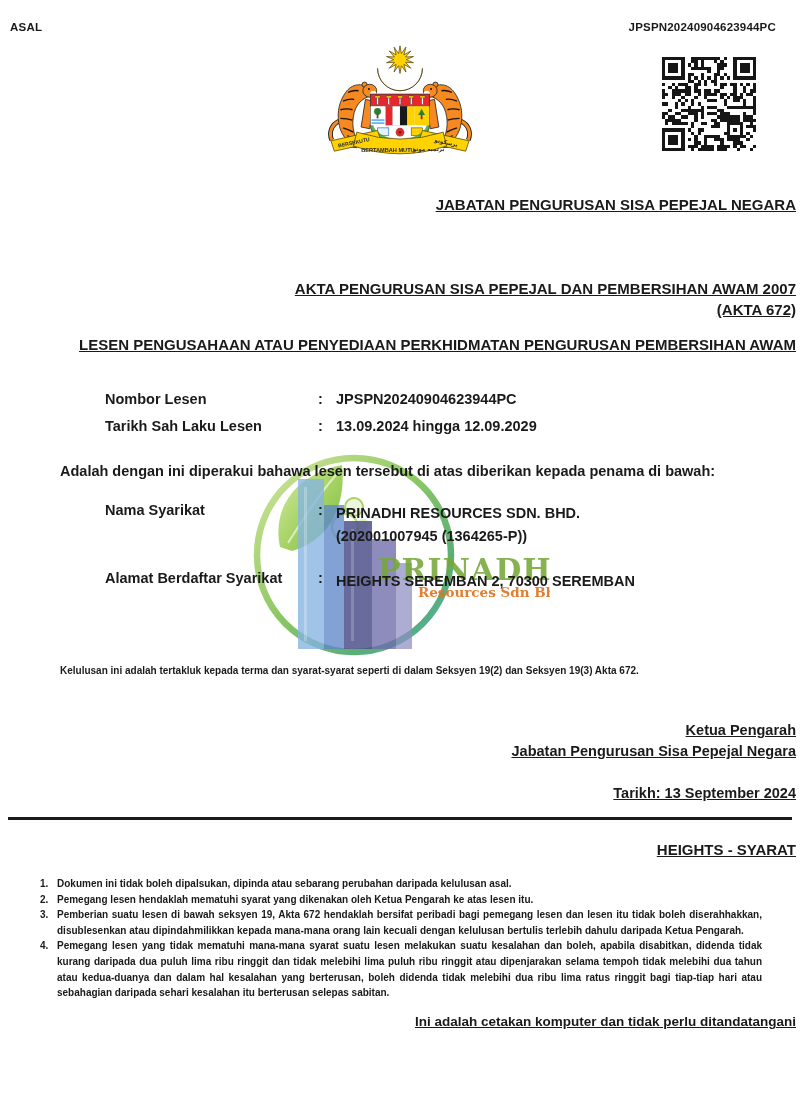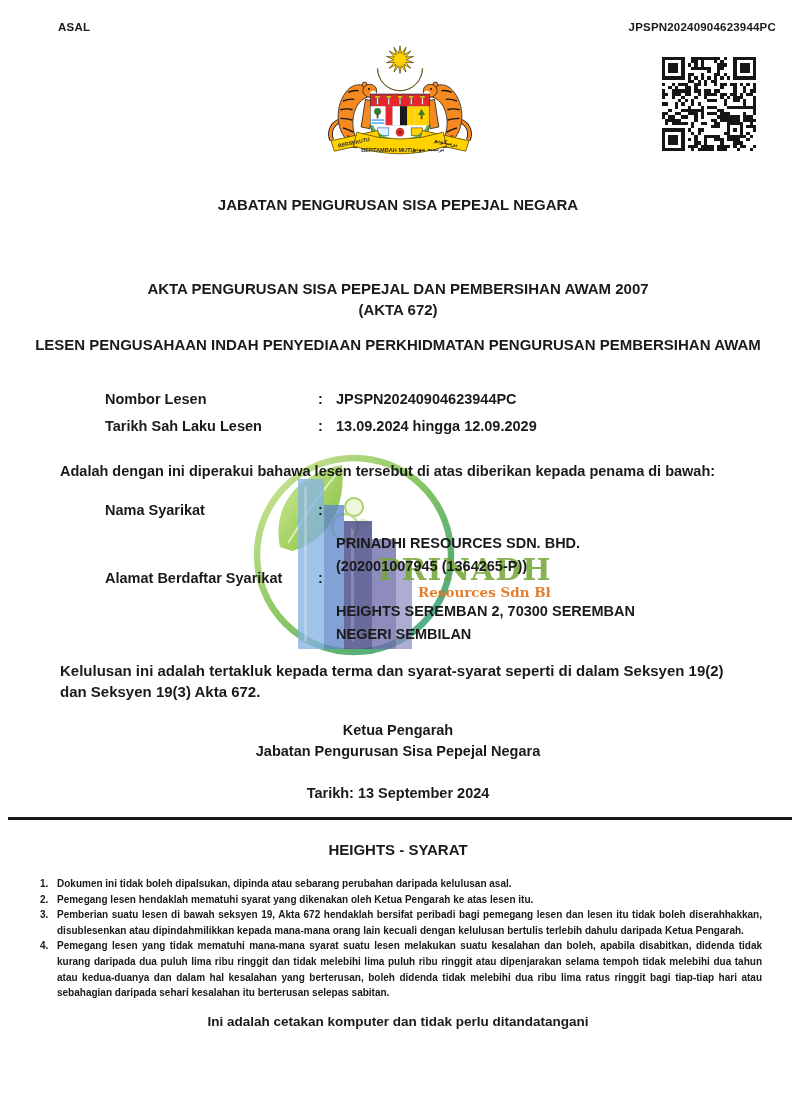--- a/index.html
+++ b/index.html
@@ -1,29 +1,29 @@
 <!DOCTYPE html>
 <html><head>
 <meta charset="utf-8">
 <style>
   html,body{margin:0;padding:0;background:#fff;}
   .page{position:relative;width:800px;height:1120px;background:#ffffff;overflow:hidden;
         font-family:"Liberation Sans",sans-serif;font-weight:700;color:#1a1a1a;}
   .abs{position:absolute;}
-  .ctr{left:0;right:4px;text-align:center;}
+  .ctr{left:0;right:4px;text-align:right;text-decoration:underline;}
   .fs15{font-size:15px;}
   .fs145{font-size:14.5px;}
-  .corner{font-size:11.5px;letter-spacing:.2px;margin-left:48px;}
+  .corner{font-size:11.5px;letter-spacing:.2px;}
   .row{position:absolute;left:0;right:0;font-size:14.5px;}
   .lbl{position:absolute;left:105px;white-space:nowrap;}
   .cln{position:absolute;left:318px;}
   .val{position:absolute;left:336px;white-space:nowrap;}
-  .vlines{line-height:23px;margin-top:30px;}
+  .vlines{line-height:23px;}
   .vlines div{white-space:nowrap;}
-  .para{position:absolute;left:60px;width:678px;font-size:15px;line-height:20.5px;}
+  .para{position:absolute;left:60px;width:678px;font-size:10px;line-height:20.5px;}
   .divider{position:absolute;left:8px;right:8px;height:3px;background:#1a1a1a;}
   .terms{position:absolute;left:40px;width:722px;font-size:10px;line-height:15.6px;}
   .term{position:relative;padding-left:17px;}
   .term .num{position:absolute;left:0;top:0;}
   .term .ttext{text-align:justify;}
   .wm{position:absolute;left:250px;top:447px;width:300px;height:215px;z-index:0;}
   .content{position:absolute;inset:0;z-index:1;}
   .emblem{position:absolute;left:305px;top:36px;width:190px;height:144px;}
   .qr{position:absolute;left:662px;top:57px;width:94px;height:94px;}
 </style>
@@ -561,21 +561,21 @@
 
     <div class="abs ctr fs15" style="top:194px;line-height:22px">
       <div>JABATAN PENGURUSAN SISA PEPEJAL NEGARA</div>
     </div>
 
     <div class="abs ctr fs15" style="top:278px;line-height:21px">
       <div>AKTA PENGURUSAN SISA PEPEJAL DAN PEMBERSIHAN AWAM 2007</div>
       <div>(AKTA 672)</div>
     </div>
 
-    <div class="abs ctr fs15" style="top:336px">LESEN PENGUSAHAAN INDAH PENYEDIAAN PERKHIDMATAN PENGURUSAN PEMBERSIHAN AWAM</div>
+    <div class="abs ctr fs15" style="top:336px">LESEN PENGUSAHAAN ATAU PENYEDIAAN PERKHIDMATAN PENGURUSAN PEMBERSIHAN AWAM</div>
 
     <div class="row" style="top:391px">
       <span class="lbl">Nombor Lesen</span>
       <span class="cln">:</span>
       <span class="val">JPSPN20240904623944PC</span>
     </div>
     <div class="row" style="top:418px">
       <span class="lbl">Tarikh Sah Laku Lesen</span>
       <span class="cln">:</span>
       <span class="val">13.09.2024 hingga 12.09.2029</span>
@@ -590,21 +590,20 @@
         <div>PRINADHI RESOURCES SDN. BHD.</div>
         <div>(202001007945 (1364265-P))</div>
       </div>
     </div>
 
     <div class="row" style="top:570px">
       <span class="lbl">Alamat Berdaftar Syarikat</span>
       <span class="cln">:</span>
       <div class="val vlines">
         <div>HEIGHTS SEREMBAN 2, 70300 SEREMBAN</div>
-        <div>NEGERI SEMBILAN</div>
       </div>
     </div>
 
     <div class="para" style="top:661px">Kelulusan ini adalah tertakluk kepada terma dan syarat-syarat seperti di dalam Seksyen 19(2) dan Seksyen 19(3) Akta 672.</div>
 
     <div class="abs ctr fs145" style="top:720px;line-height:21px">
       <div>Ketua Pengarah</div>
       <div>Jabatan Pengurusan Sisa Pepejal Negara</div>
     </div>
 

